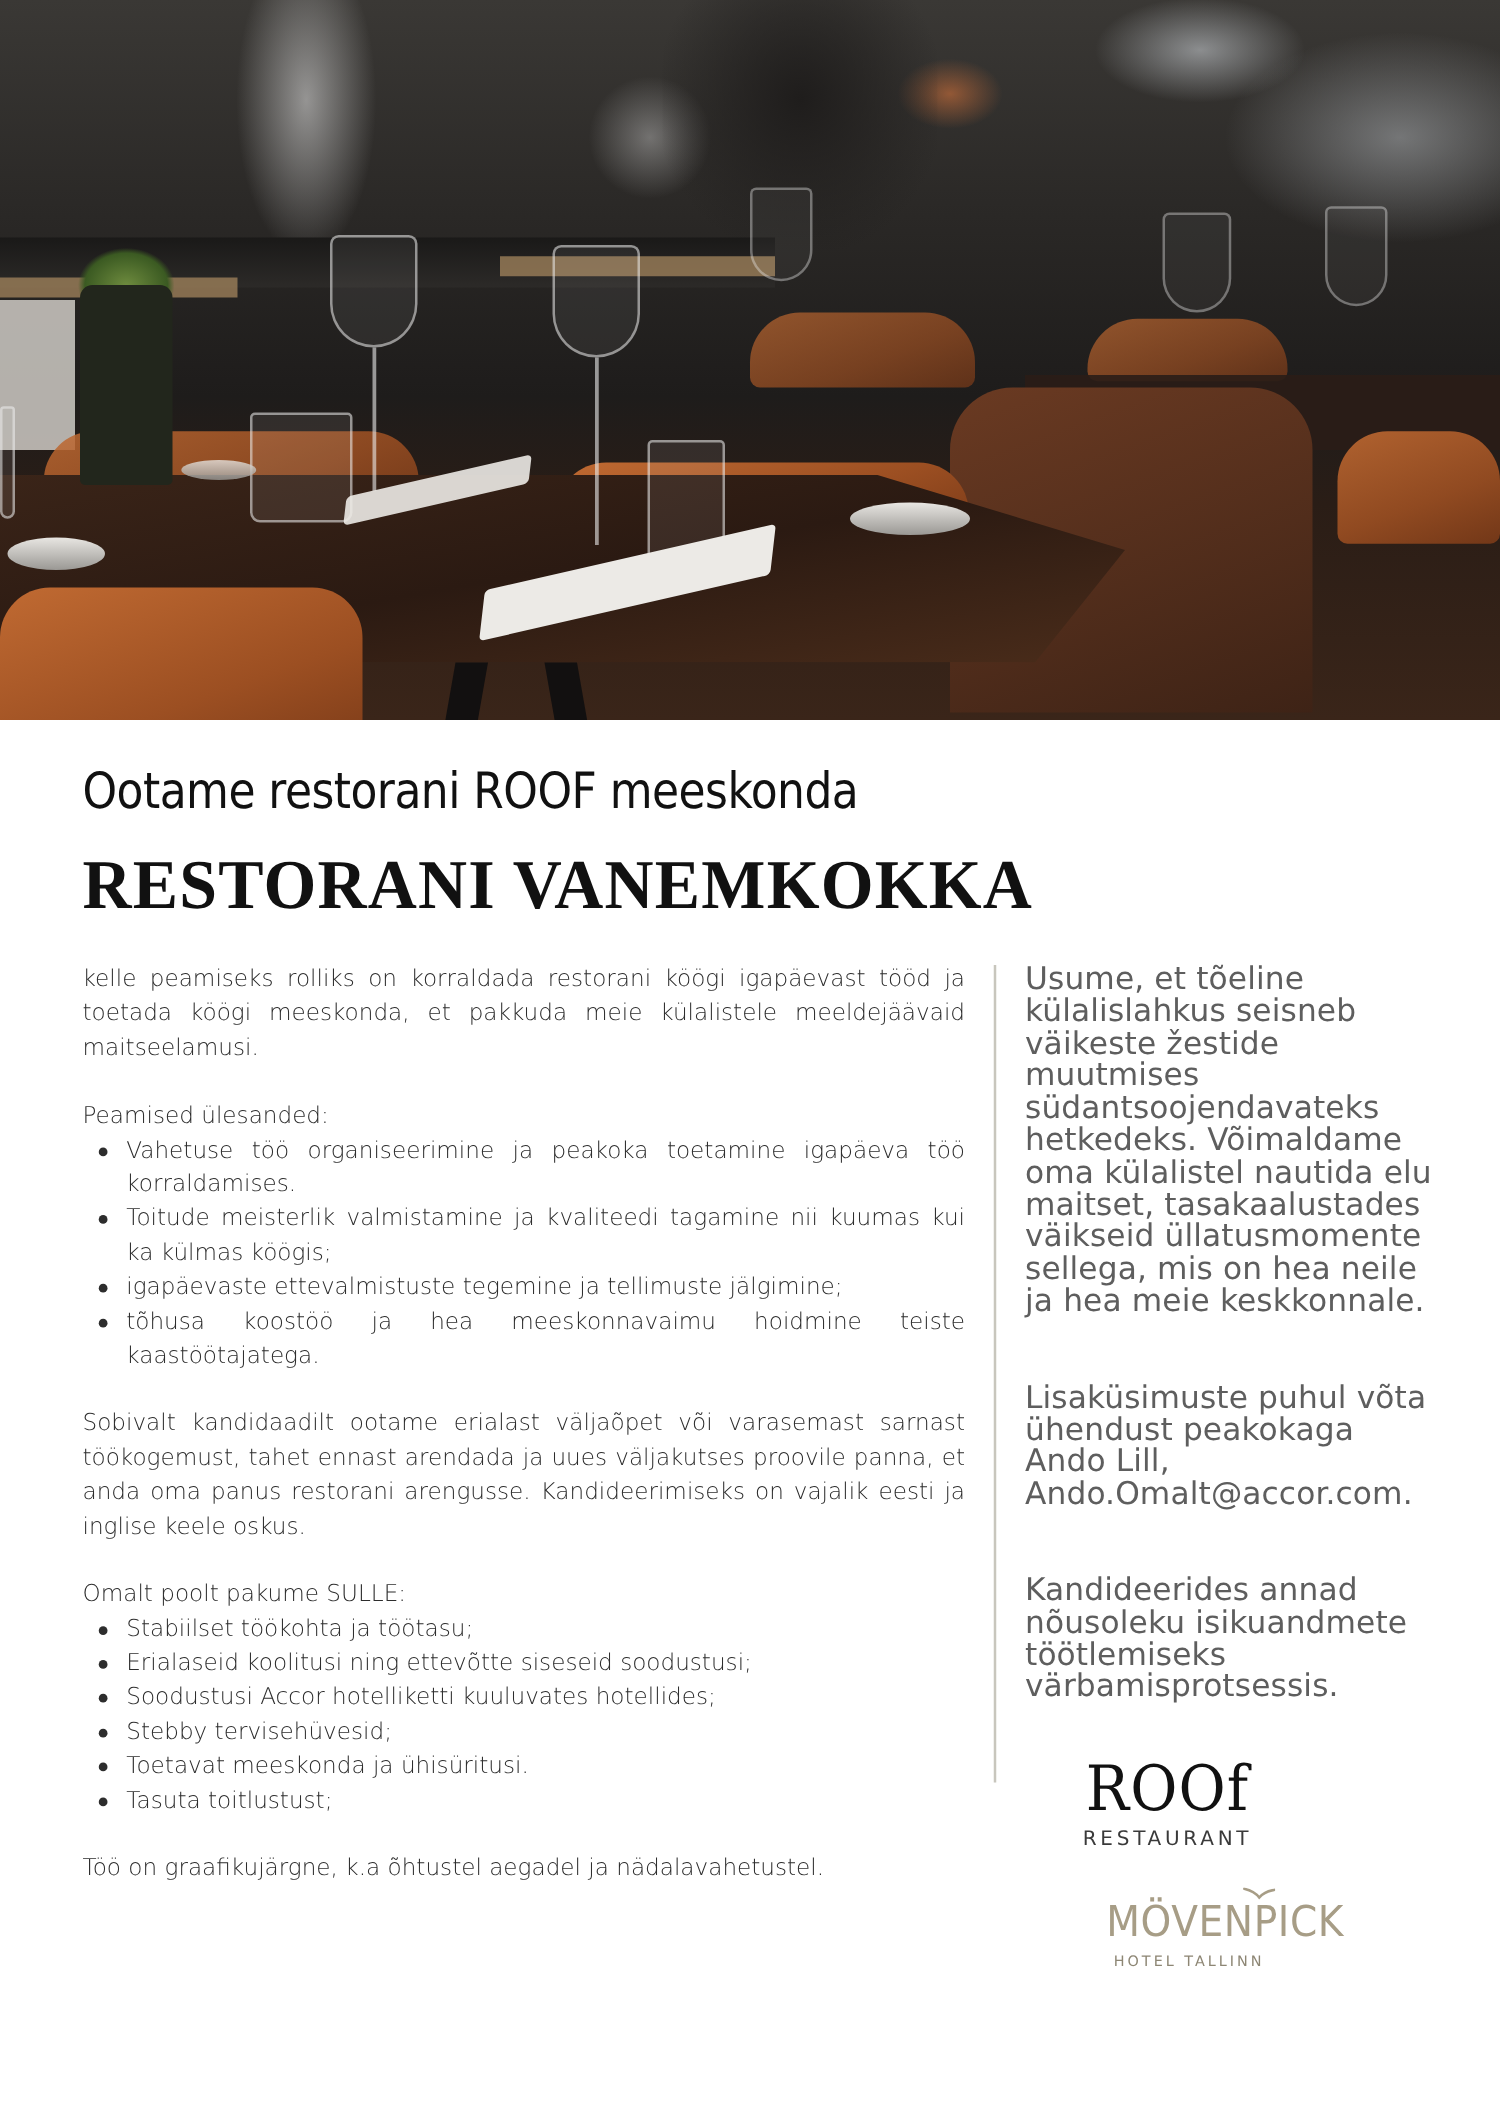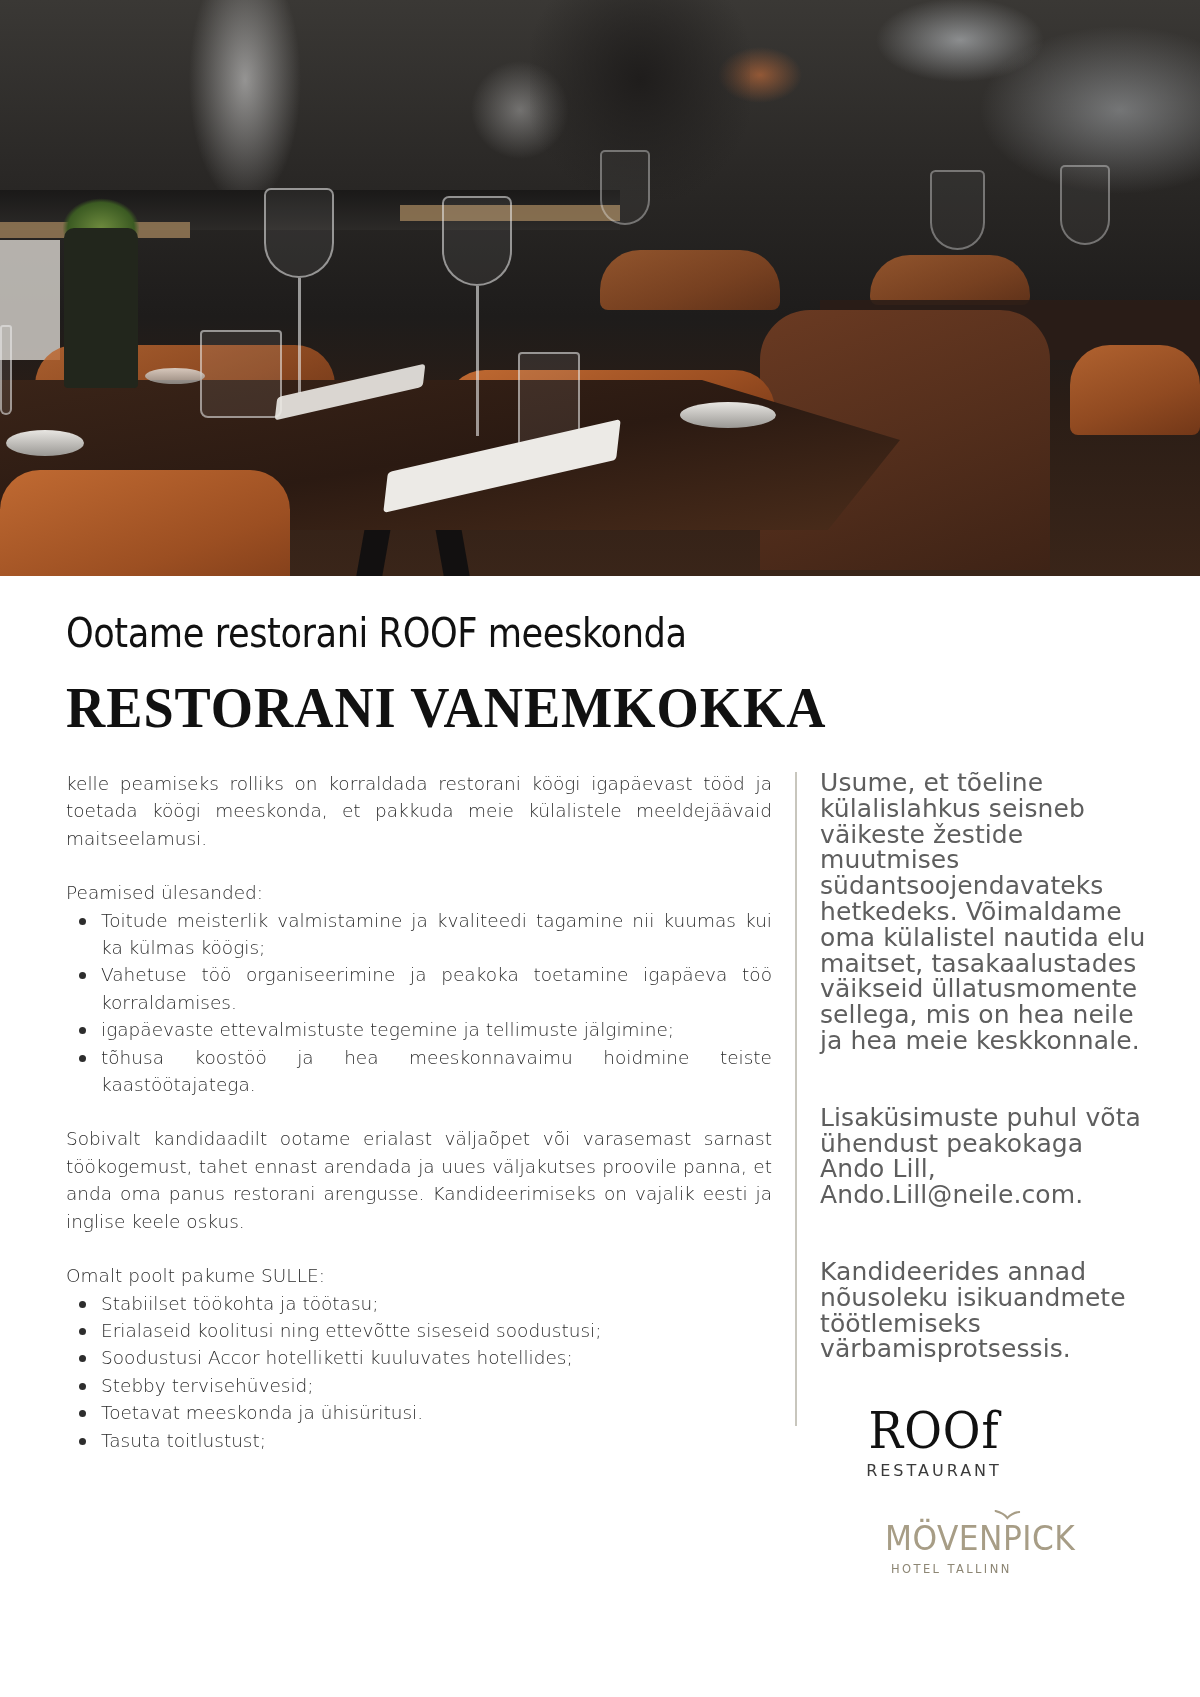--- a/index.html
+++ b/index.html
@@ -187,45 +187,46 @@
 </div>
 
 <div class="subtitle">Ootame restorani ROOF meeskonda</div>
 <h1 class="title">RESTORANI VANEMKOKKA</h1>
 
 <div class="left-col">
   <p>kelle peamiseks rolliks on korraldada restorani köögi igapäevast tööd ja toetada köögi meeskonda, et pakkuda meie külalistele meeldejäävaid  maitseelamusi.</p>
   <div class="gap"></div>
   <p class="nojust">Peamised ülesanded:</p>
   <ul>
+    <li>Vahetuse töö organiseerimine ja peakoka toetamine igapäeva töö korraldamises.</li>
     <li>Toitude meisterlik valmistamine ja kvaliteedi tagamine nii kuumas kui ka külmas köögis;</li>
-    <li>Vahetuse töö organiseerimine ja peakoka toetamine igapäeva töö korraldamises.</li>
     <li>igapäevaste ettevalmistuste tegemine ja tellimuste jälgimine;</li>
     <li>tõhusa koostöö ja hea meeskonnavaimu hoidmine teiste kaastöötajatega.</li>
   </ul>
   <div class="gap"></div>
   <p>Sobivalt kandidaadilt ootame erialast väljaõpet või varasemast sarnast töökogemust,  tahet ennast arendada ja uues väljakutses proovile panna, et anda oma panus restorani arengusse. Kandideerimiseks on vajalik eesti ja inglise keele oskus.</p>
   <div class="gap"></div>
   <p class="nojust">Omalt poolt pakume SULLE:</p>
   <ul>
     <li class="nojust">Stabiilset töökohta ja töötasu;</li>
     <li class="nojust">Erialaseid koolitusi ning ettevõtte siseseid soodustusi;</li>
     <li class="nojust">Soodustusi Accor hotelliketti kuuluvates hotellides;</li>
     <li class="nojust">Stebby tervisehüvesid;</li>
     <li class="nojust">Toetavat meeskonda ja ühisüritusi.</li>
     <li class="nojust">Tasuta toitlustust;</li>
   </ul>
   <div class="gap"></div>
+  <p class="nojust">Töö on graafikujärgne, k.a õhtustel aegadel ja nädalavahetustel.</p>
 </div>
 
 <div class="divider"></div>
 
 <div class="right-col">
   <p>Usume, et tõeline külalislahkus seisneb väikeste žestide muutmises südantsoojendavateks hetkedeks. Võimaldame oma külalistel nautida elu maitset, tasakaalustades väikseid üllatusmomente sellega, mis on hea neile ja hea meie keskkonnale.</p>
-  <p class="block2"><span>Lisaküsimuste puhul võta ühendust peakokaga Ando Lill,  </span><span>Ando.Lill@neile.com</span><span>.</span></p>
+  <p class="block2"><span>Lisaküsimuste puhul võta ühendust peakokaga Ando Lill,  </span><span>Ando.Omalt@accor.com</span><span>.</span></p>
   <p class="block3">Kandideerides annad nõusoleku isikuandmete töötlemiseks värbamisprotsessis.</p>
 </div>
 
 <div class="roof-logo">
   <div class="roof-word">ROOf</div>
   <div class="roof-sub">RESTAURANT</div>
 </div>
 
 <div class="mp-logo">
   <div class="mp-word">

